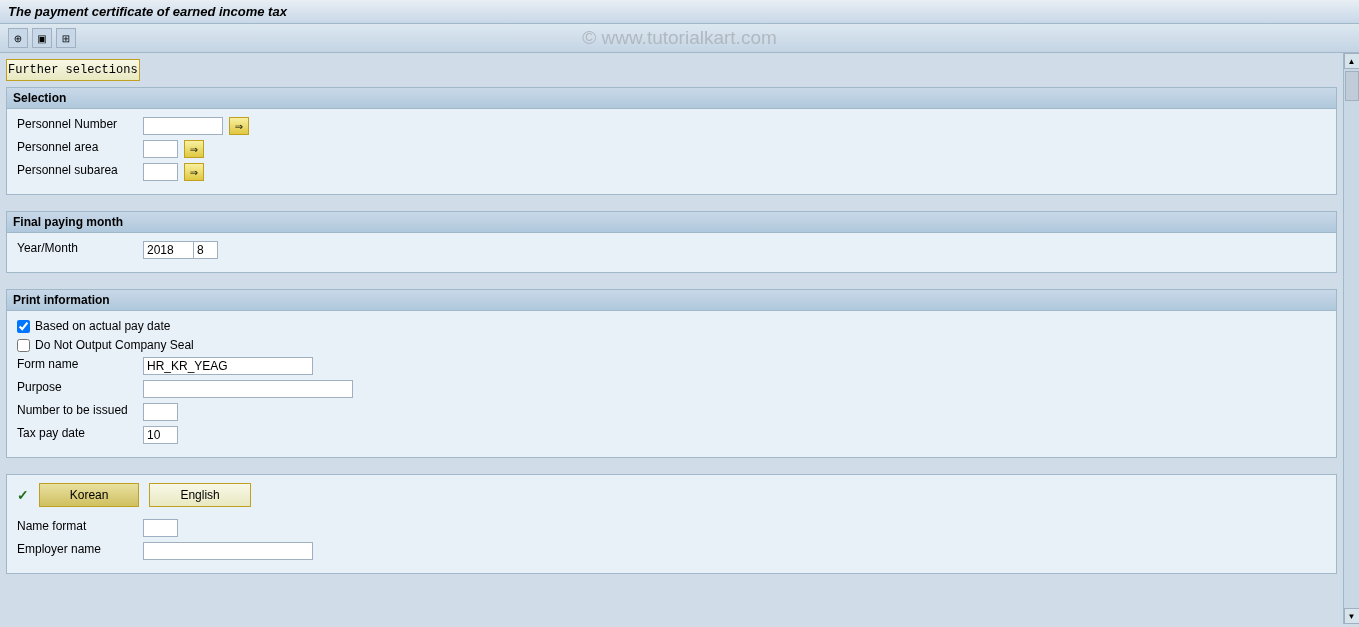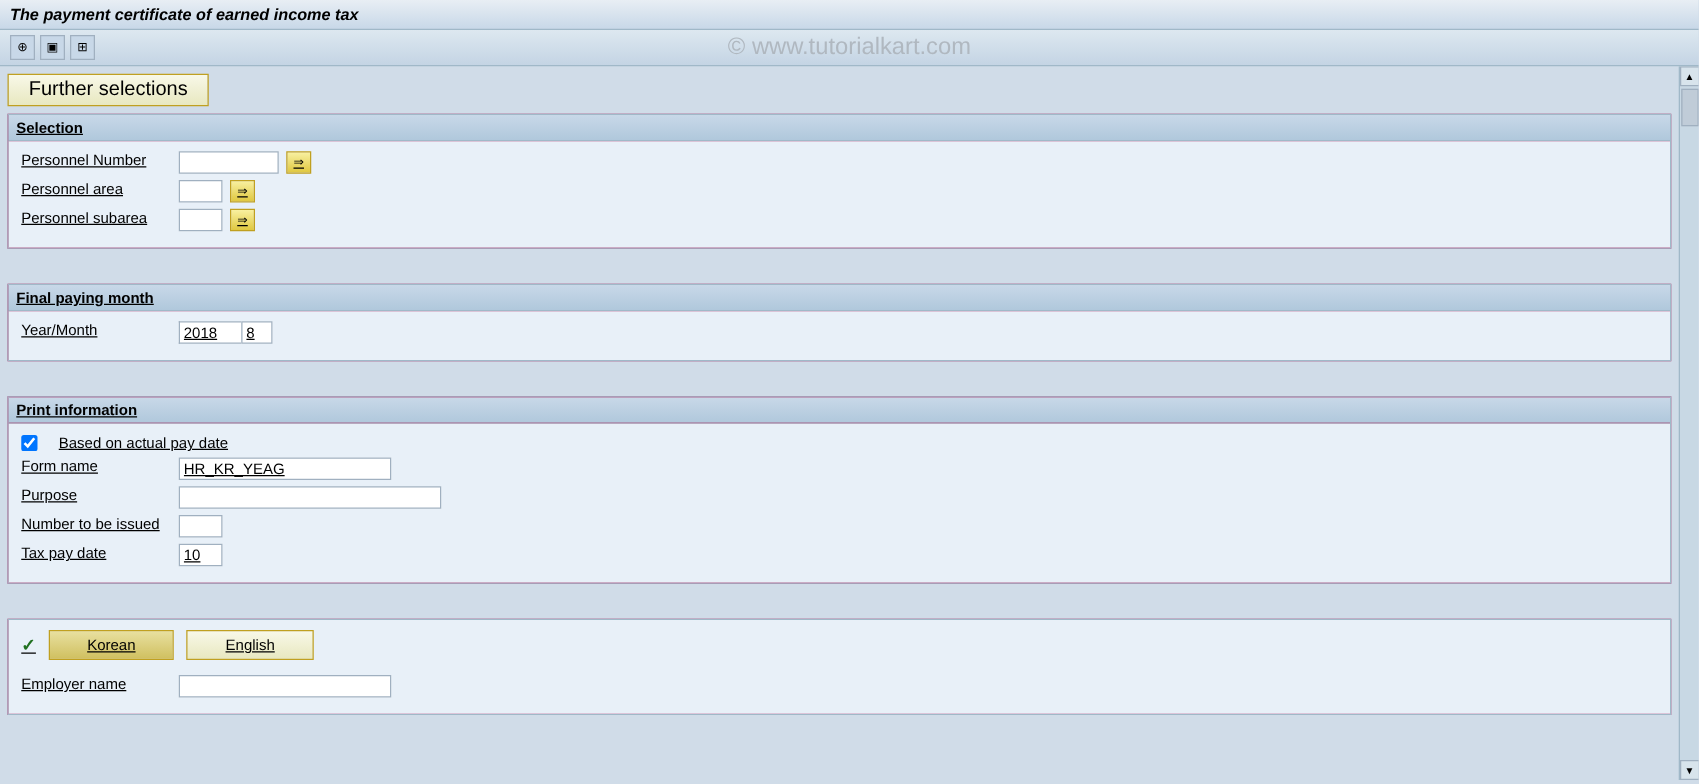--- a/index.html
+++ b/index.html
@@ -79,30 +79,30 @@
     .scroll-thumb {
       width: 14px;
       height: 30px;
       background: #c0ccd8;
       border: 1px solid #a0b0c0;
       margin-top: 2px;
     }
     .btn-further-selections {
       background: linear-gradient(to bottom, #f8f8e8, #e8e8c0);
       border: 1px solid #c0a020;
-      padding: 3px 16px;
-      font-size: 16px;
+      padding: 3px 1px;
+      font-size: 12px;
       cursor: pointer;
       margin-bottom: 6px;
+      font-family: Liberation Mono, monospace;
     }
     .section-panel {
-      background: #be185d;
+      background: #737373;
       border: 1px solid #a0b8c8;
-      margin-bottom: 20px;
-      text-decoration: underline;
+      margin-bottom: 8px;
     }
     .section-header {
       background: linear-gradient(to bottom, #c8d8e8, #b0c8dc);
       padding: 3px 6px;
       font-weight: bold;
       font-size: 12px;
       border-bottom: 1px solid #a0b8c8;
     }
     .section-body {
       padding: 8px 10px;
@@ -139,21 +139,21 @@
       display: flex;
       align-items: center;
       justify-content: center;
       cursor: pointer;
       font-size: 10px;
     }
     .checkbox-row {
       display: flex;
       align-items: center;
       margin-bottom: 5px;
-      gap: 17px;
+      gap: 5px;
     }
     .checkbox-input {
       width: 13px;
       height: 13px;
       cursor: pointer;
     }
     .year-month-container {
       display: flex;
       align-items: center;
       gap: 0;
@@ -248,20 +248,24 @@
     <div class="section-spacer"></div>
 
     
     <div class="section-panel">
       <div class="section-header">Print information</div>
       <div class="section-body">
         <div class="checkbox-row">
           <input type="checkbox" class="checkbox-input" checked="" style="">
           <span>Based on actual pay date</span>
         </div>
+        <div class="checkbox-row">
+          <input type="checkbox" class="checkbox-input" style="">
+          <span>Do Not Output Company Seal</span>
+        </div>
         <div class="form-row">
           <span class="form-label">Form name</span>
           <input type="text" class="form-input input-lg" value="HR_KR_YEAG" style="">
         </div>
         <div class="form-row">
           <span class="form-label">Purpose</span>
           <input type="text" class="form-input input-xl" value="" style="">
         </div>
         <div class="form-row">
           <span class="form-label">Number to be issued</span>
@@ -278,20 +282,24 @@
 
     
     <div class="section-panel">
       <div class="language-row">
         <span class="checkmark-icon">✓</span>
         <button class="btn-language active">Korean</button>
         <button class="btn-language">English</button>
       </div>
       <div class="section-body" style="padding-top:4px;">
         <div class="form-row">
+          <span class="form-label">Name format</span>
+          <input type="text" class="form-input input-xs" value="" style="">
+        </div>
+        <div class="form-row">
           <span class="form-label">Employer name</span>
           <input type="text" class="form-input input-lg" value="" style="">
         </div>
       </div>
     </div>
 
   </div>
 
   <div class="scrollbar">
     <div class="scroll-arrow">▲</div>

